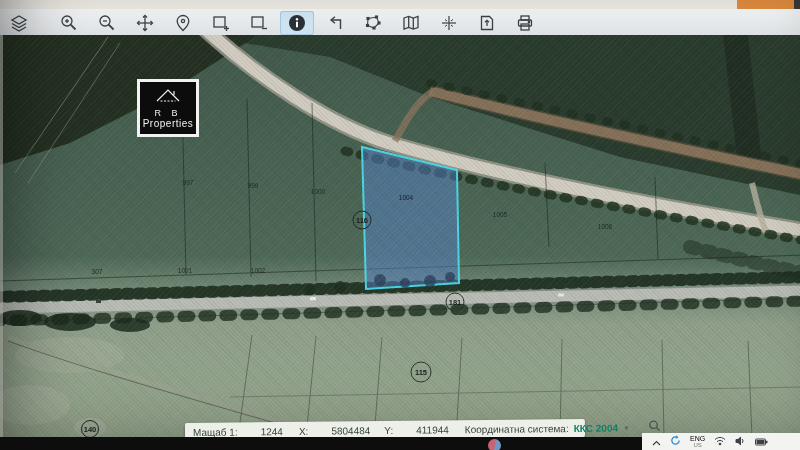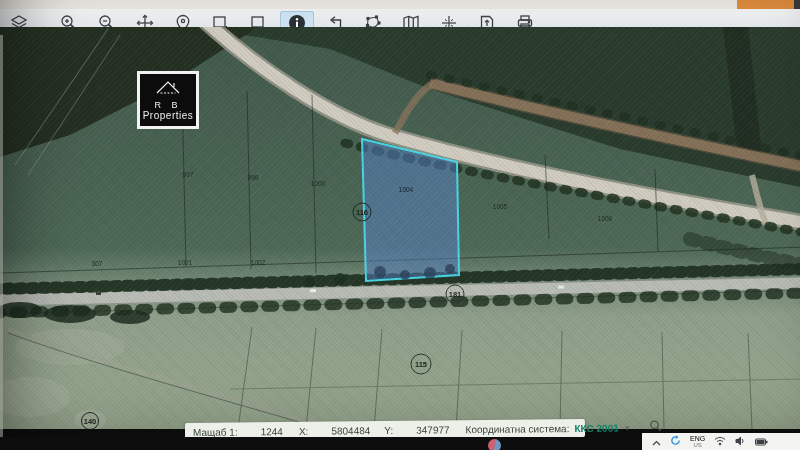--- a/index.html
+++ b/index.html
@@ -11,21 +11,21 @@
   #topcorner{position:absolute;top:0;right:0;width:6px;height:9px;background:#3a3a3a;}
   
   #toolbar{position:absolute;left:0;top:9px;width:800px;height:27px;
            background:linear-gradient(#f2f4f5,#dde1e4);
            border-bottom:1px solid #b7bcc0;display:flex;align-items:center;}
   .tb{width:34px;height:24px;margin:0 2px;border:none;background:transparent;border-radius:3px;
       display:flex;align-items:center;justify-content:center;padding:0;cursor:pointer;}
   .tb.active{background:#cfe4f3;box-shadow:inset 0 0 0 1px #a9c9df;}
   .tb svg{display:block;}
   
-  #map{position:absolute;left:0;top:27px;width:800px;height:402px;overflow:hidden;
+  #map{position:absolute;left:0;top:35px;width:800px;height:402px;overflow:hidden;
        background:#4a6754;}
   #map svg.base{position:absolute;left:0;top:0;filter:blur(.4px) saturate(.88) brightness(1.02);}
   #noise{position:absolute;left:0;top:0;width:100%;height:100%;pointer-events:none;
     background-image:repeating-linear-gradient(45deg,rgba(0,0,0,.05) 0 1px,transparent 1px 3px),
                      repeating-linear-gradient(-45deg,rgba(255,255,255,.035) 0 1px,transparent 1px 4px);}
   #vignette{position:absolute;left:0;top:0;width:100%;height:100%;pointer-events:none;
     box-shadow:inset 40px -30px 80px -40px rgba(0,0,0,.55), inset -10px 10px 60px -40px rgba(0,0,0,.25);}
   #leftedge{position:absolute;left:0;top:35px;width:3px;height:402px;background:#a9aca2;opacity:.55;}
   
   #logo{position:absolute;left:137px;top:44px;width:62px;height:58px;background:#0c0c0c;
@@ -322,23 +322,23 @@
 
   <div id="vignette"></div>
   <div id="leftedge"></div>
 
   <div id="statusbar">
     <span>Мащаб 1:</span>
     <span class="ml6">1244</span>
     <span class="ml18">X:</span>
     <span class="ml6">5804484</span>
     <span class="ml14">Y:</span>
-    <span class="ml6">347977</span>
+    <span class="ml6">411944</span>
     <span class="ml18">Координатна система:</span>
-    <span class="crs" style="color:#0f8066">ККС 2001</span>
+    <span class="crs" style="color:#0f8066">ККС 2004</span>
     <span class="caret">▼</span>
     <span class="div"></span>
     <button class="search">
         <span><svg width="13" height="13" viewBox="0 0 14 14" fill="none" stroke="#4a524c" stroke-width="1.4">
             <circle cx="6" cy="6" r="4"></circle>
             <line x1="9" y1="9" x2="12.5" y2="12.5"></line>
           </svg></span>
       </button>
   </div>
 

